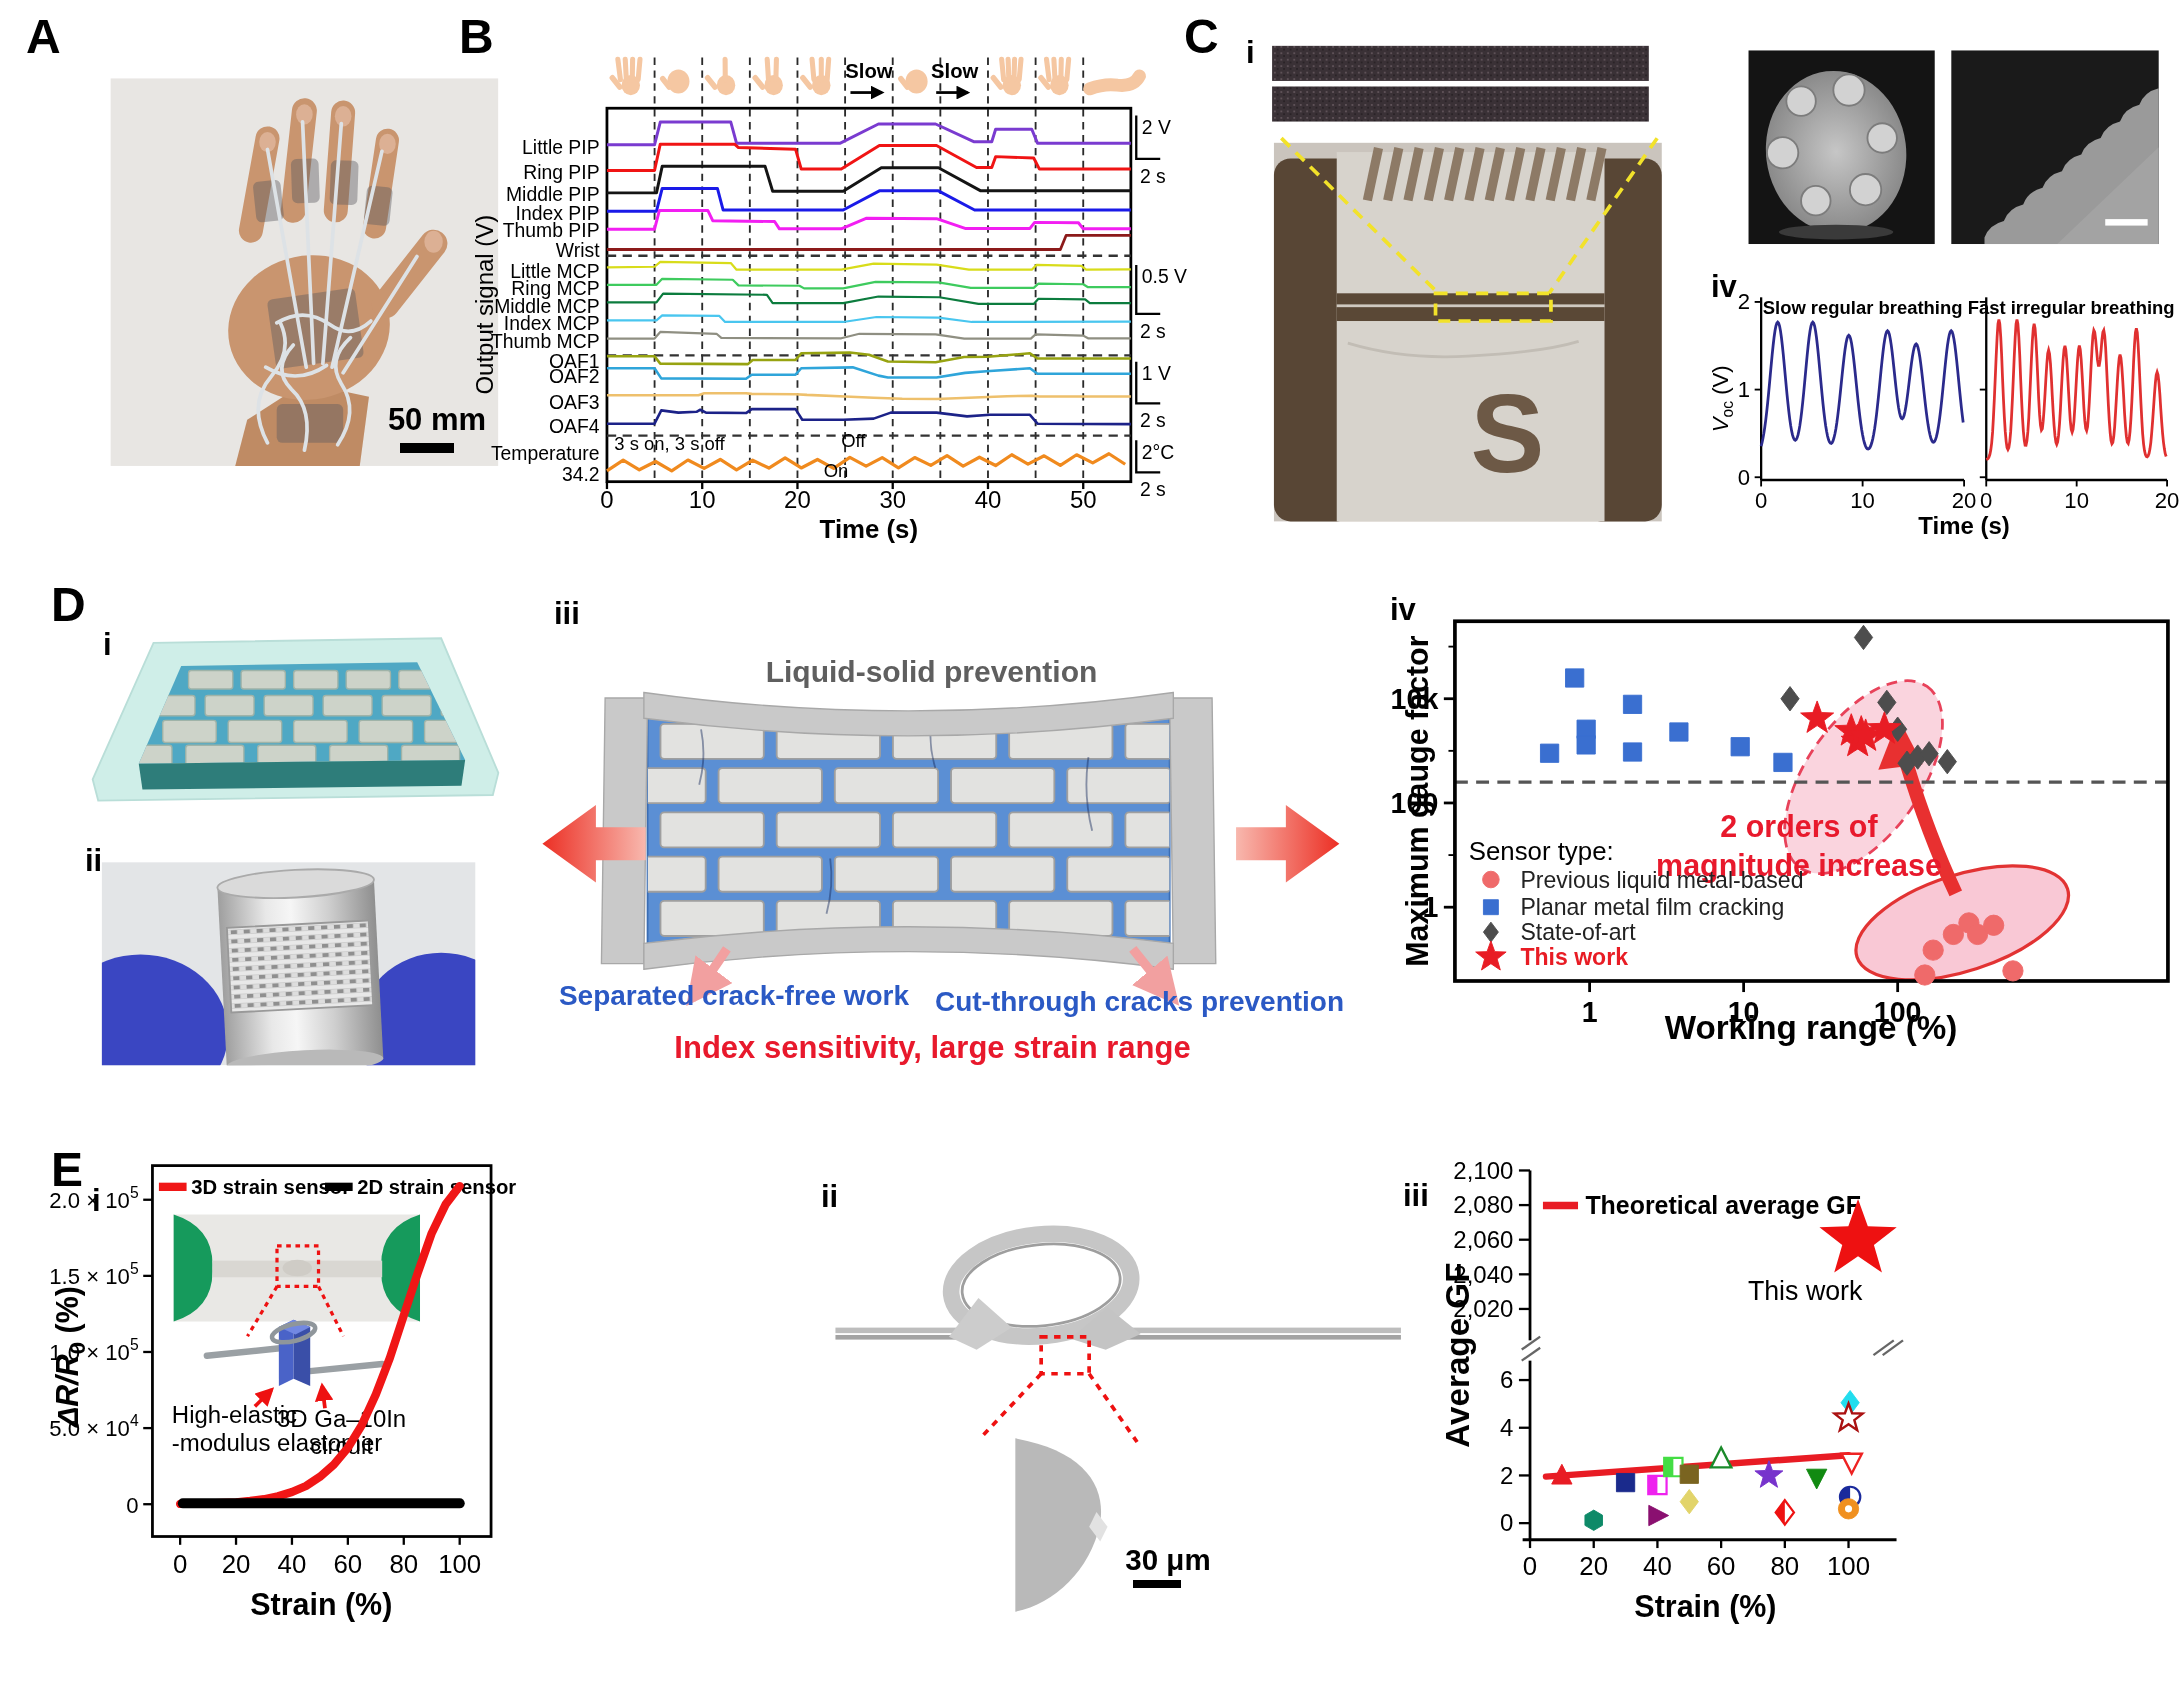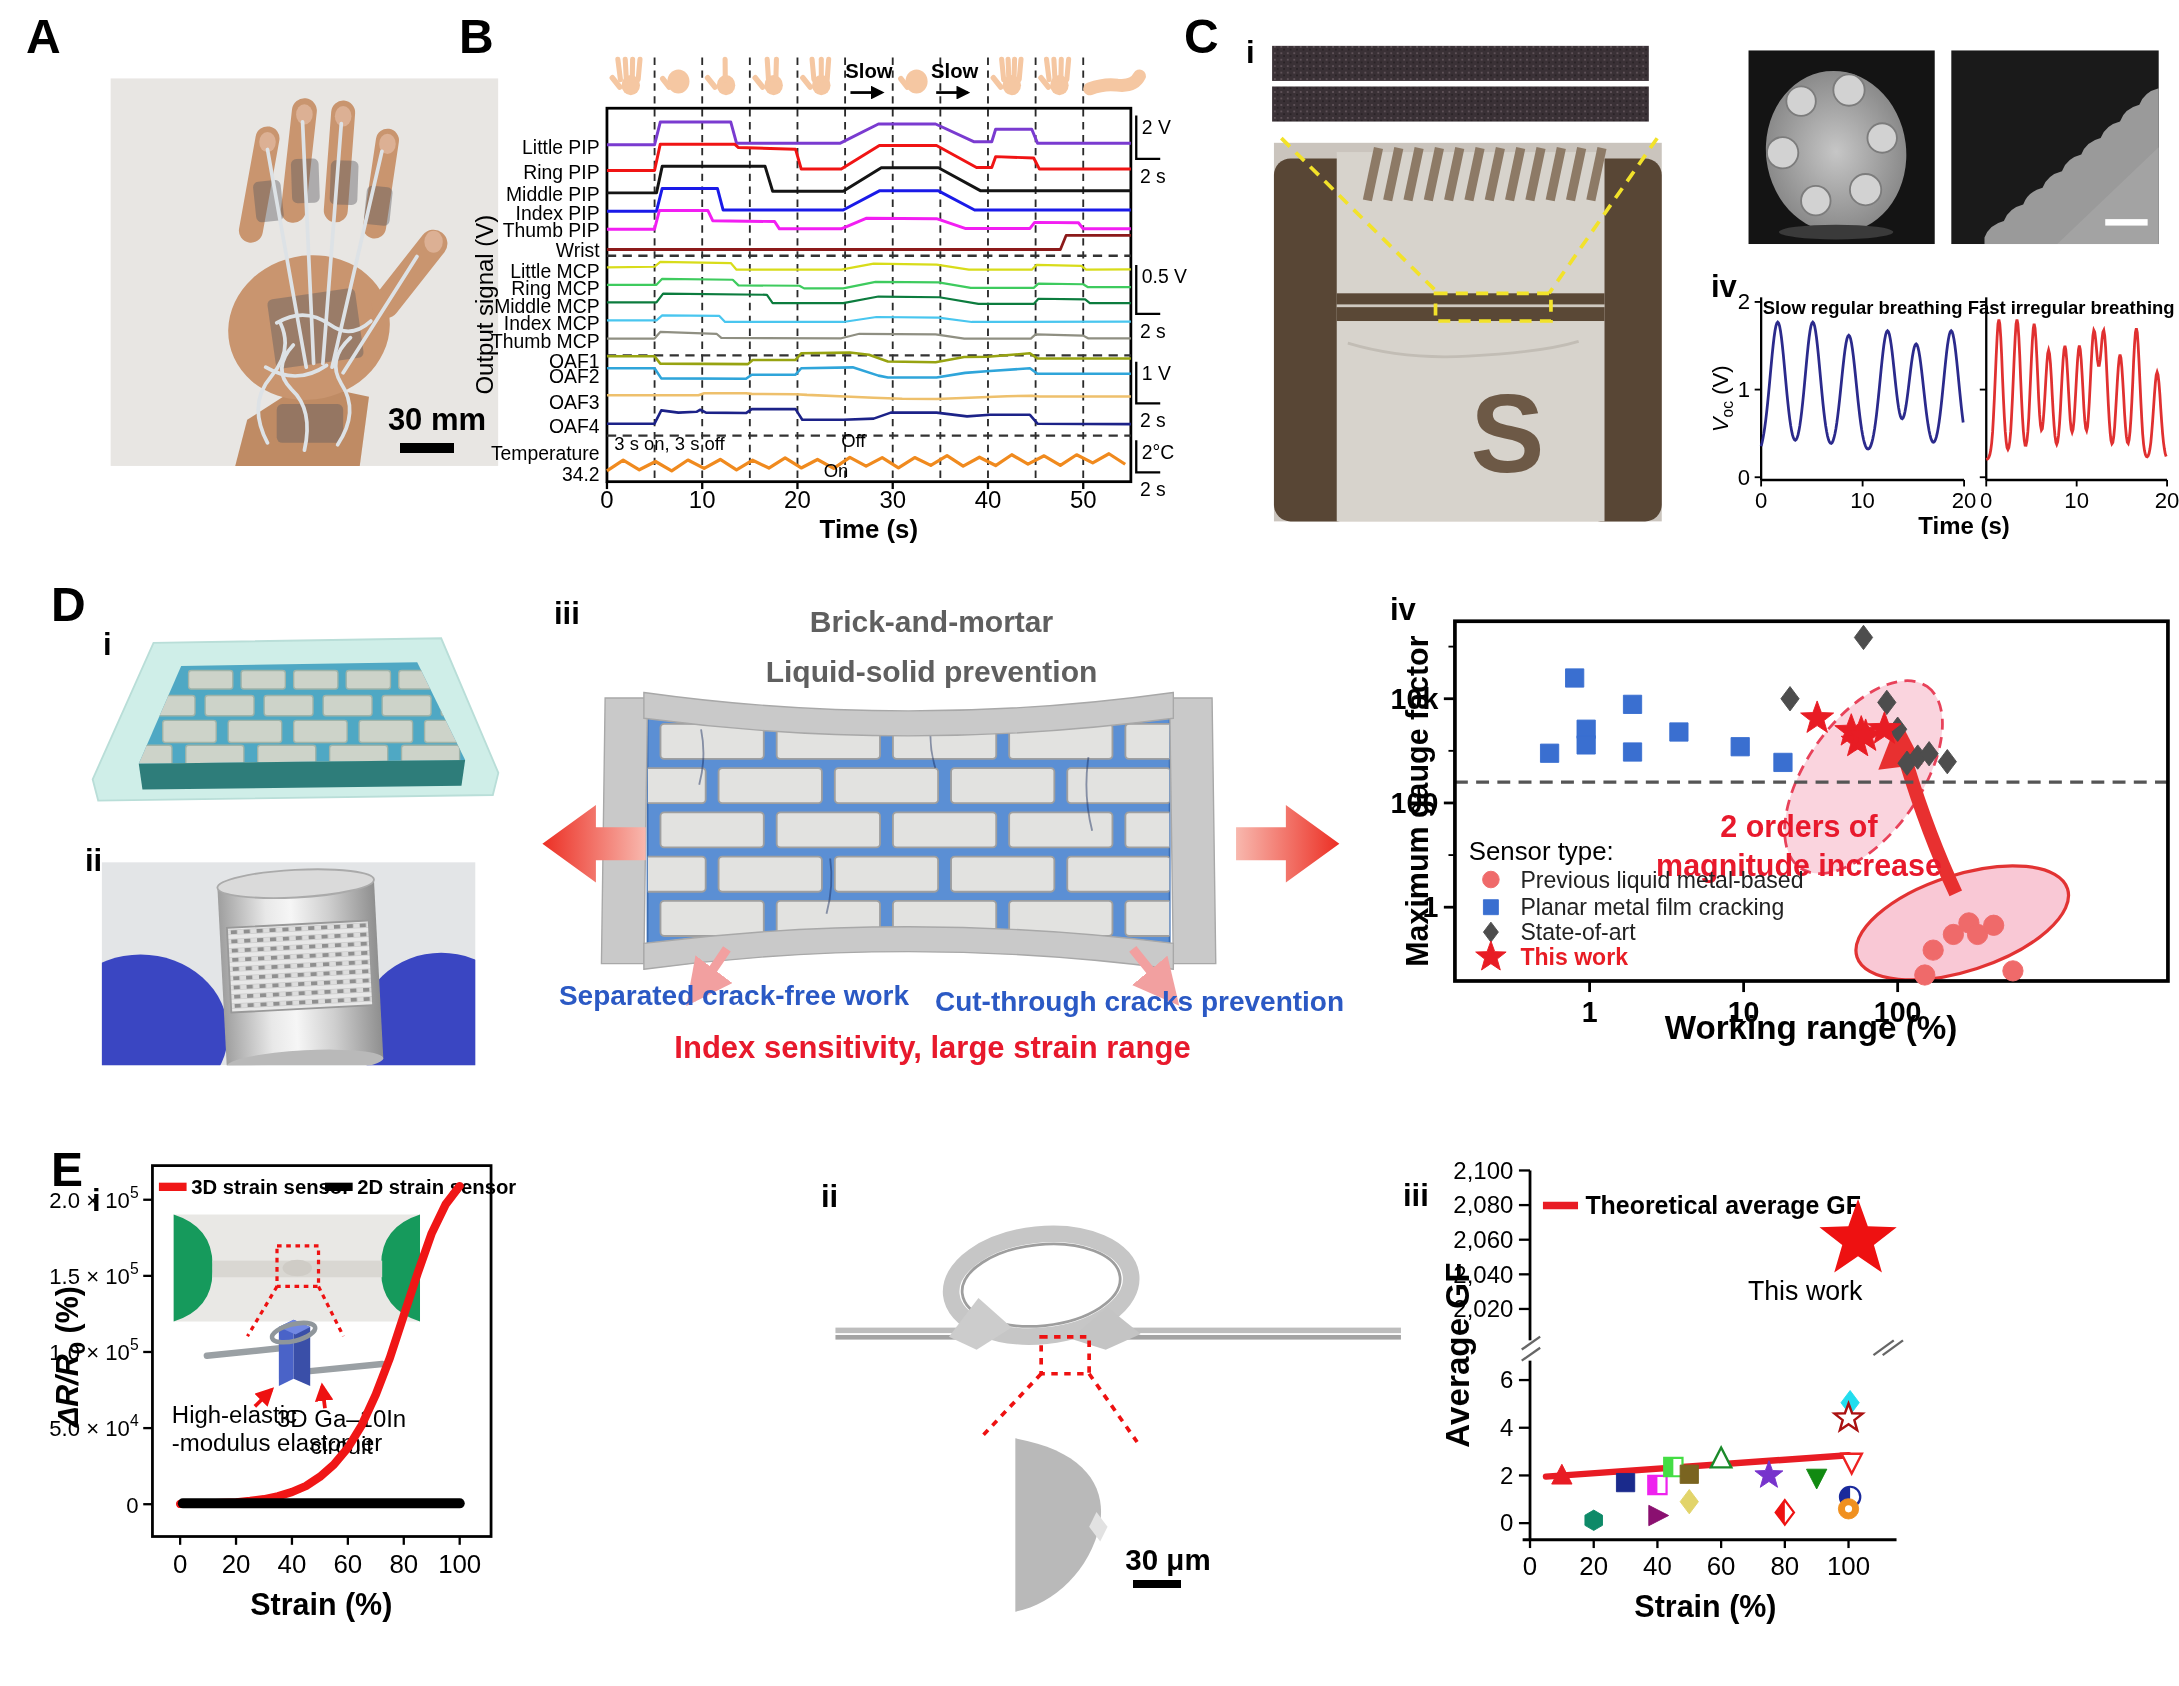--- a/index.html
+++ b/index.html
@@ -633,24 +633,23 @@
       <rect x="2004.725" y="1602.887" width="22" height="37.4" fill="#fff" clip-path="url(#mk3)"></rect>
       <path d="M1993.725,1621.587 a11,11 0 1,0 22,0 a11,11 0 1,0 -22,0 Z" fill="none" stroke="#1a2a9c" stroke-width="2.4"></path>
       <path d="M1992,1634.502 a11,11 0 1,0 22,0 a11,11 0 1,0 -22,0 Z" fill="#f09020" stroke="#f09020" stroke-width="1"></path>
       <circle cx="2003" cy="1634.502" r="3.8499999999999996" fill="#fff"></circle>
       <path d="M2013.3,1299.0L2023.9,1328.4L2055.2,1329.4L2030.5,1348.6L2039.2,1378.6L2013.3,1361.0L1987.5,1378.6L1996.2,1348.6L1971.5,1329.4L2002.8,1328.4Z" fill="#ee1111"></path>
       <text x="1956" y="1408" font-size="29" fill="#000" text-anchor="middle" font-weight="normal">This work</text>
       <text x="1848" y="1752" font-size="33" fill="#000" text-anchor="middle" font-weight="bold">Strain (%)</text>
       <text x="1592" y="1468" font-size="36" fill="#000" text-anchor="middle" font-weight="bold" transform="rotate(-90 1592 1468)">Average GF</text>
     </svg>
 
-  <div class="cap" style="left:377px;top:402px;width:120px;font-size:31px;font-weight:bold;color:#000">30 mm</div>
+  <div class="cap" style="left:377px;top:402px;width:120px;font-size:31px;font-weight:bold;color:#000">50 mm</div>
   <div class="abs" style="left:400px;top:443px;width:54px;height:10px;background:#000"></div>
 
-  <div class="cap" style="left:701px;top:605px;width:461px;font-size:30px;font-weight:bold;color:#5f5f5f">Brick-and-mortar</div>
   <div class="cap" style="left:701px;top:655px;width:461px;font-size:30px;font-weight:bold;color:#5f5f5f">Liquid-solid prevention</div>
   <div class="cap" style="left:531px;top:980px;width:406px;font-size:28px;font-weight:bold;color:#2b59c4">Separated crack-free work</div>
   <div class="cap" style="left:932px;top:986px;width:415px;font-size:28px;font-weight:bold;color:#2b59c4">Cut-through cracks prevention</div>
   <div class="cap" style="left:591px;top:1030px;width:683px;font-size:31px;font-weight:bold;color:#e8192c">Index sensitivity, large strain range</div>
 
   <div class="cap" style="left:1108px;top:1543px;width:120px;font-size:29.5px;font-weight:bold;color:#000">30 μm</div>
   <div class="abs" style="left:1133px;top:1580px;width:48px;height:8.3px;background:#000"></div>
 </div>
 
 

